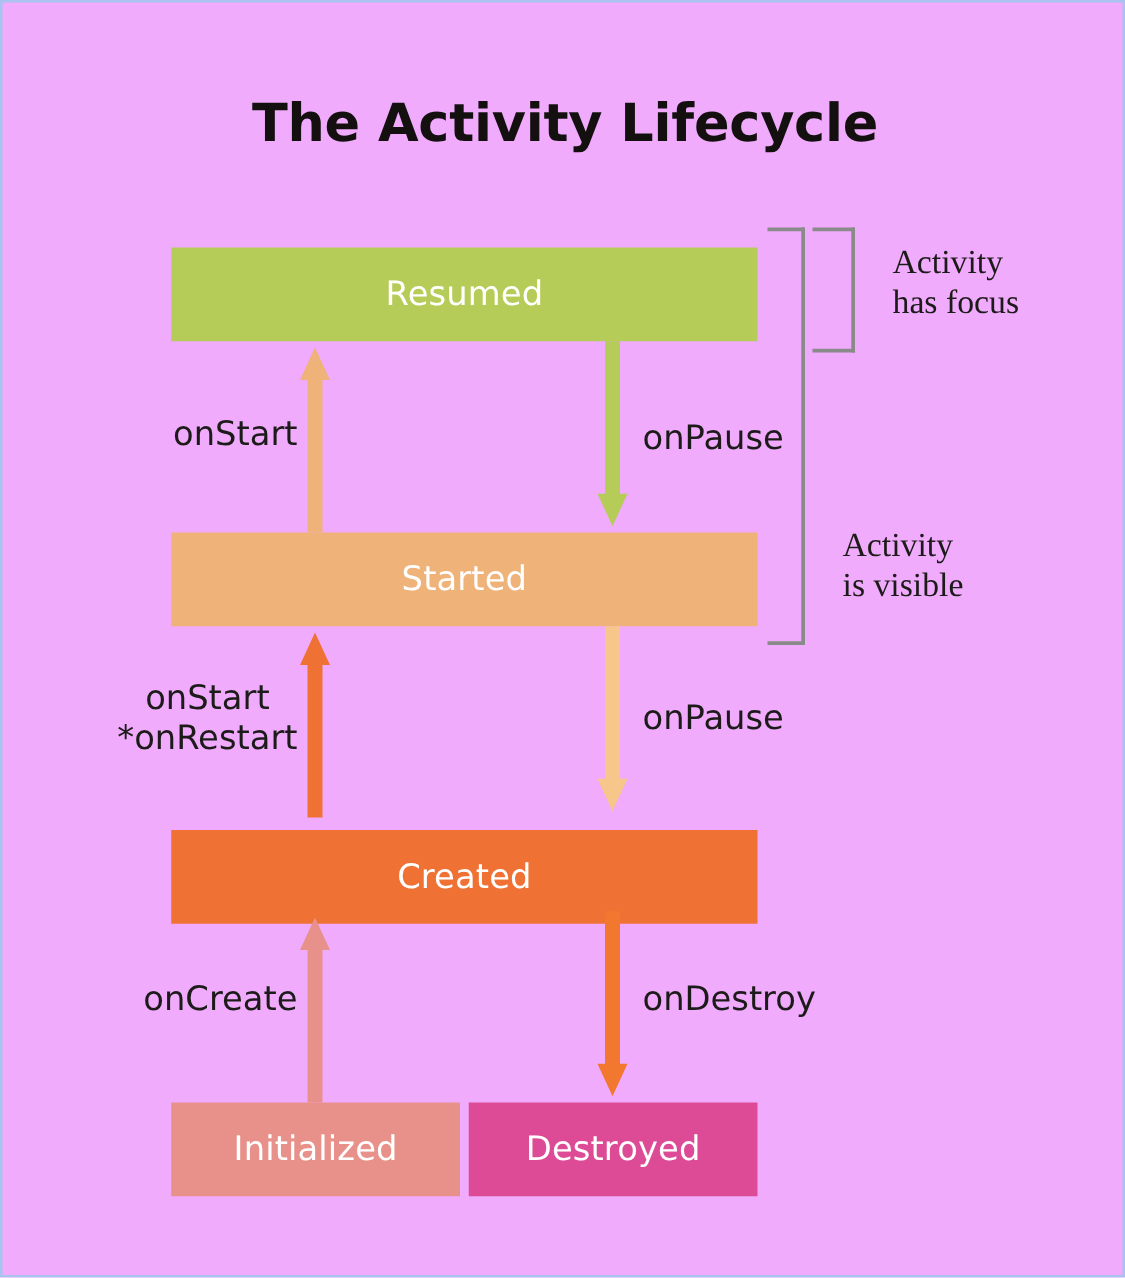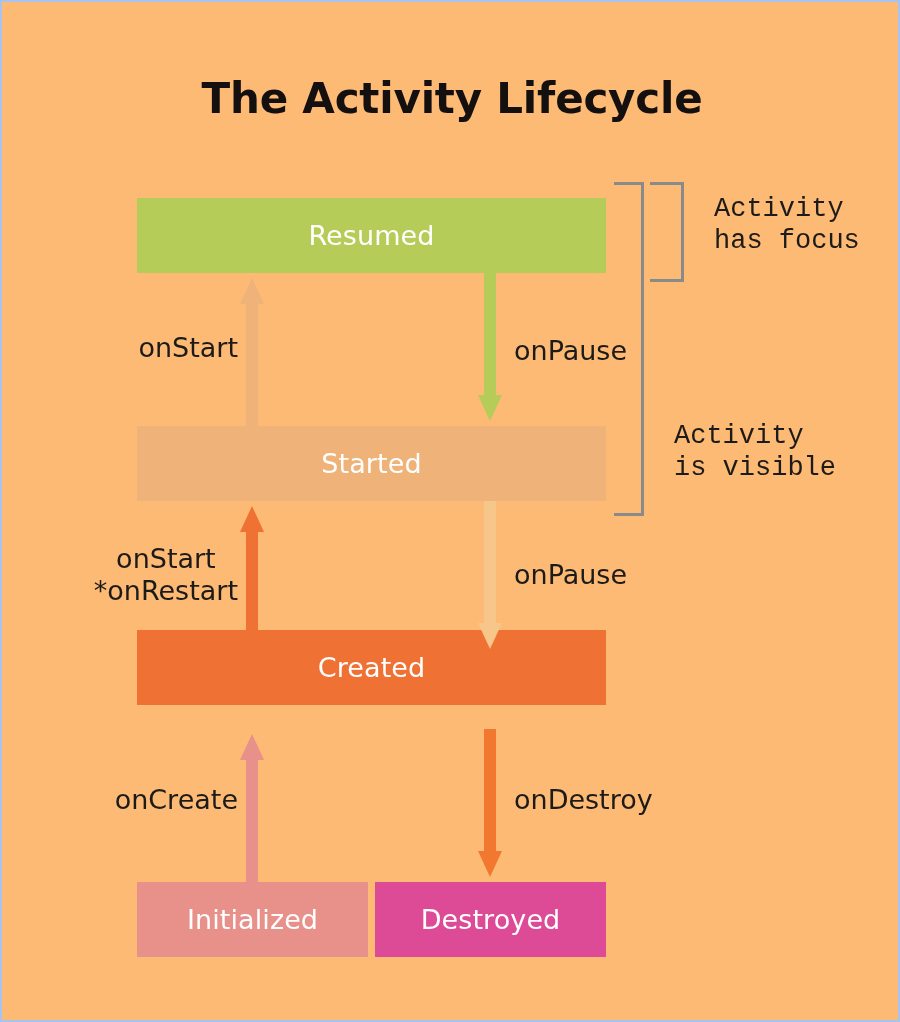--- a/index.html
+++ b/index.html
@@ -9,21 +9,21 @@
     background: #ffffff;
   }
   body {
     font-family: "DejaVu Sans", "Liberation Sans", sans-serif;
   }
 
   #canvas {
     position: relative;
     width: 900px;
     height: 1022px;
-    background: #fdba74;
+    background: #f0abfc;
     box-sizing: border-box;
     border: 2px solid #a8c3f0;
     overflow: hidden;
   }
 
   
   .title {
     position: absolute;
     left: 0;
     top: 72px;
@@ -46,21 +46,21 @@
     align-items: center;
     justify-content: center;
     color: #ffffff;
     font-size: 27px;
     font-weight: normal;
     letter-spacing: 0.1px;
     box-sizing: border-box;
   }
   .box-resumed     { top: 196px; background: #b5cc58; }
   .box-started     { top: 424px; background: #efb279; }
-  .box-created     { top: 628px; background: #ef7134; }
+  .box-created     { top: 662px; background: #ef7134; }
   .box-initialized { top: 880px; left: 135px; width: 231px; background: #e8918a; }
   .box-destroyed   { top: 880px; left: 373px; width: 231px; background: #dd4a96; }
 
   
   .arrow {
     position: absolute;
     width: 30px;
   }
   .arrow svg { display: block; overflow: visible; }
 
@@ -96,21 +96,21 @@
   }
   .bracket-focus   { left: 648px; top: 180px; width: 34px; height: 100px; }
   .bracket-visible { left: 612px; top: 180px; width: 30px; height: 334px; }
 
   .bracket-label {
     position: absolute;
     font-size: 27px;
     color: #1d1b19;
     line-height: 1.2;
     white-space: pre-line;
-    font-family: Liberation Mono, monospace;
+    font-family: Liberation Serif, serif;
   }
   .lbl-focus   { left: 712px; top: 191px; }
   .lbl-visible { left: 672px; top: 418px; }
 </style>
 </head>
 <body>
 
 <div id="canvas">
 
   <div class="title">The Activity Lifecycle</div>

